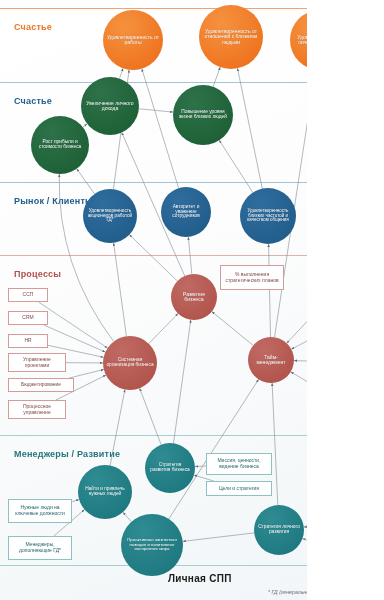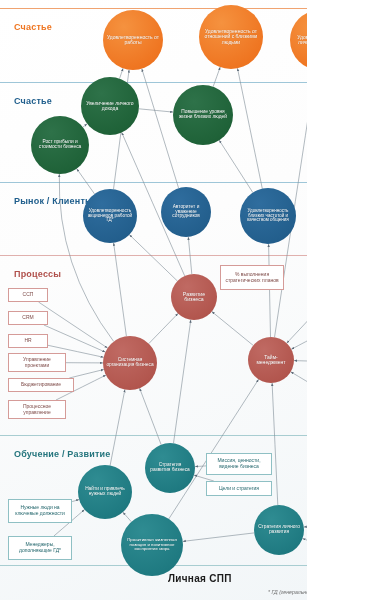--- a/index.html
+++ b/index.html
@@ -75,21 +75,21 @@
   <div id="bands-layer">
       <div class="band-sep" style="top: 8px; background: rgb(240, 163, 112);"></div>
       <div class="band-label lbl-happy" style="top: 22px; color: rgb(239, 118, 34);">Счастье</div>
       <div class="band-sep" style="top: 82px; background: rgb(158, 198, 216);"></div>
       <div class="band-label lbl-fin" style="top: 96px; color: rgb(31, 94, 140);">Счастье</div>
       <div class="band-sep" style="top: 182px; background: rgb(158, 198, 216);"></div>
       <div class="band-label lbl-market" style="top: 196px; color: rgb(31, 94, 140);">Рынок / Клиенты</div>
       <div class="band-sep" style="top: 255px; background: rgb(224, 176, 173);"></div>
       <div class="band-label lbl-proc" style="top: 269px; color: rgb(176, 80, 75);">Процессы</div>
       <div class="band-sep" style="top: 435px; background: rgb(168, 205, 209);"></div>
-      <div class="band-label lbl-learn" style="top: 449px; color: rgb(36, 117, 125);">Обучение / Развитие</div>
+      <div class="band-label lbl-learn" style="top: 449px; color: rgb(36, 117, 125);">Менеджеры / Развитие</div>
       <div class="band-sep" style="top: 565px; background: rgb(168, 205, 209);"></div>
     </div>
 
   <svg id="links" viewBox="0 0 384 600" preserveAspectRatio="none">
     <defs>
       <marker id="arrow" markerWidth="6" markerHeight="6" refX="5" refY="2" orient="auto" markerUnits="strokeWidth">
         <path d="M0,0 L5,2 L0,4 z" fill="#5d6b78"></path>
       </marker>
     </defs>
     <g id="links-group" stroke="#7d8b96" stroke-width="0.6" fill="none">

